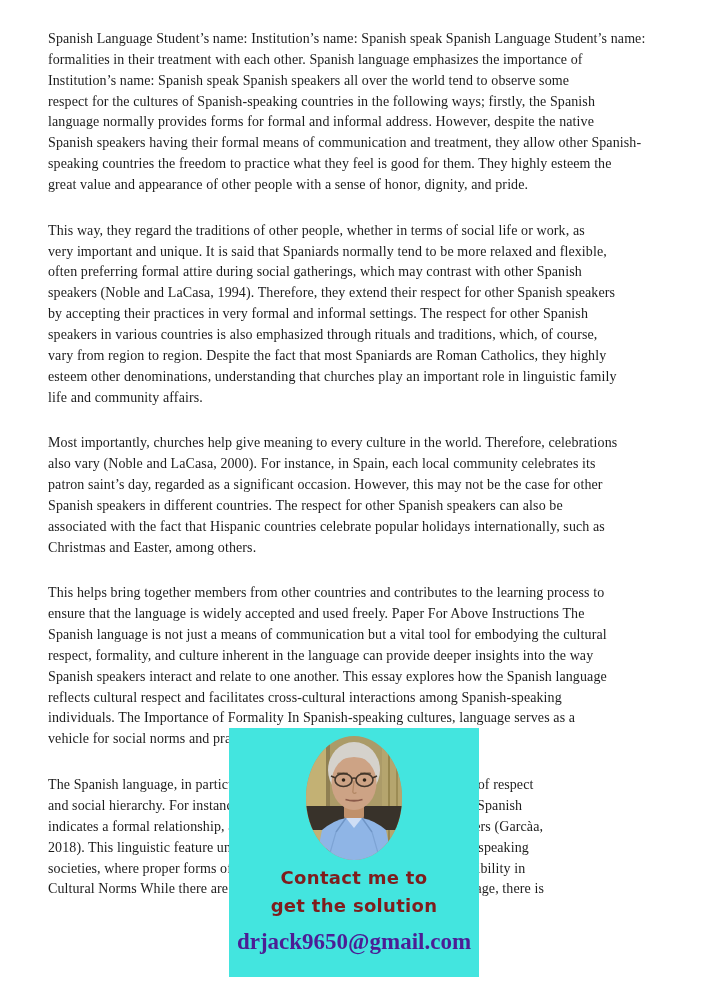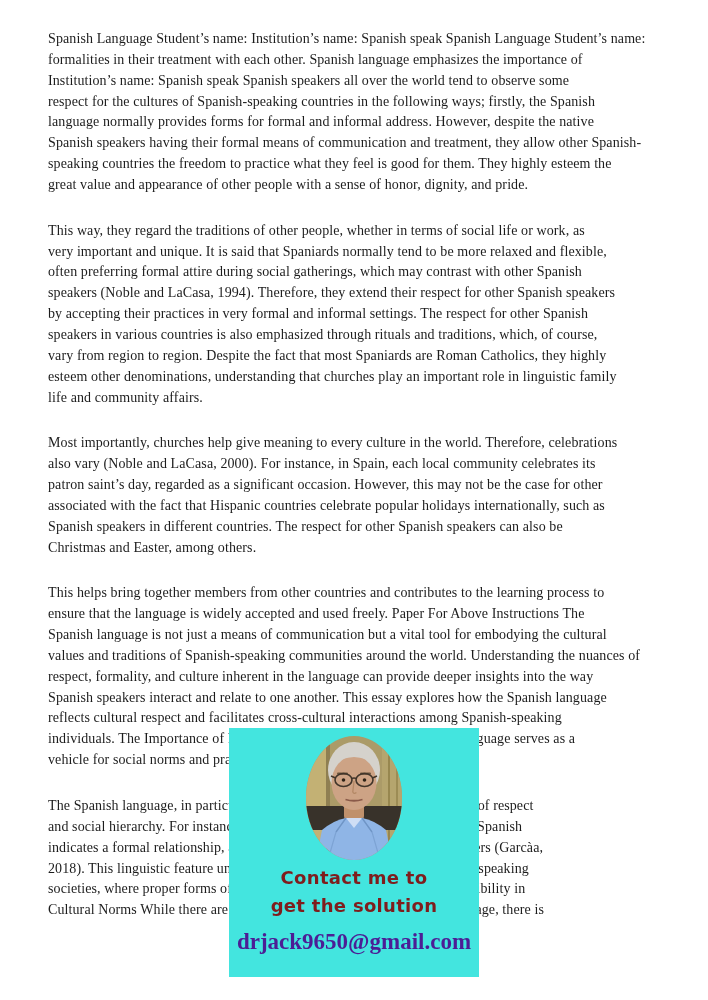--- a/index.html
+++ b/index.html
@@ -75,29 +75,28 @@
         <div class="line">by accepting their practices in very formal and informal settings. The respect for other Spanish</div>
         <div class="line">speakers in various countries is also emphasized through rituals and traditions, which, of course,</div>
         <div class="line">vary from region to region. Despite the fact that most Spaniards are Roman Catholics, they highly</div>
         <div class="line">esteem other denominations, understanding that churches play an important role in linguistic family</div>
         <div class="line">life and community affairs.</div>
       </div>
       <div class="paragraph">
         <div class="line">Most importantly, churches help give meaning to every culture in the world. Therefore, celebrations</div>
         <div class="line">also vary (Noble and LaCasa, 2000). For instance, in Spain, each local community celebrates its</div>
         <div class="line">patron saint’s day, regarded as a significant occasion. However, this may not be the case for other</div>
+        <div class="line">Spanish speakers in different countries. The respect for other Spanish speakers can also be</div>
         <div class="line">associated with the fact that Hispanic countries celebrate popular holidays internationally, such as</div>
-        <div class="line">Spanish speakers in different countries. The respect for other Spanish speakers can also be</div>
         <div class="line">Christmas and Easter, among others.</div>
       </div>
       <div class="paragraph">
         <div class="line">This helps bring together members from other countries and contributes to the learning process to</div>
         <div class="line">ensure that the language is widely accepted and used freely. Paper For Above Instructions The</div>
         <div class="line">Spanish language is not just a means of communication but a vital tool for embodying the cultural</div>
-        <div class="line">values and traditions of Spanish-speaking communities around the world. Understanding the nuances of</div>
         <div class="line">respect, formality, and culture inherent in the language can provide deeper insights into the way</div>
         <div class="line">Spanish speakers interact and relate to one another. This essay explores how the Spanish language</div>
         <div class="line">reflects cultural respect and facilitates cross-cultural interactions among Spanish-speaking</div>
         <div class="line">individuals. The Importance of Formality In Spanish-speaking cultures, language serves as a</div>
         <div class="line">vehicle for social norms and practices.</div>
       </div>
       <div class="paragraph">
         <div class="line">The Spanish language, in particular, uses formal pronouns to signify levels of respect</div>
         <div class="line">and social hierarchy. For instance, formal pronouns used when speaking in Spanish</div>
         <div class="line">indicates a formal relationship, a crucial aspect of interaction among speakers (Garcàa,</div>

